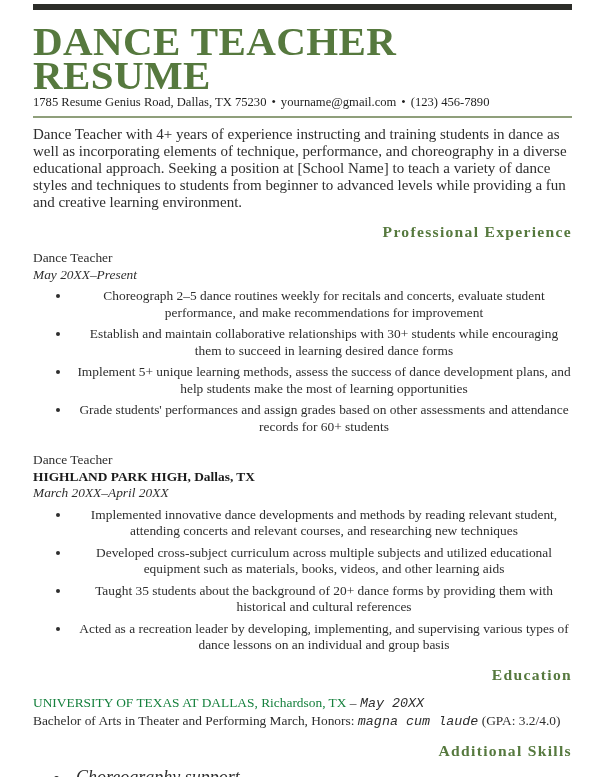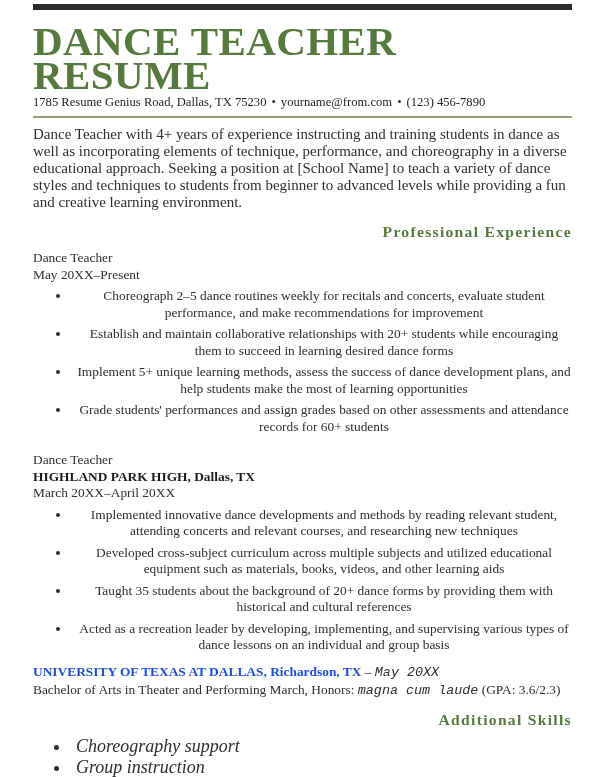--- a/index.html
+++ b/index.html
@@ -41,38 +41,38 @@
     font-size: 15.6px; line-height: 20px;
     font-weight: 700;
     color: #56793e;
     letter-spacing: 1.3px;
     text-align: right;
   }
 
   .job-head { margin: 8px 0 0; font-size: 13.4px; line-height: 16.5px; }
   .job-head .job-title { display: block; }
   .job-head .employer { display: block; font-weight: 700; color: #1c1c1c; }
-  .job-head .dates { display: block; }
+  .job-head .dates { display: block; font-style: italic; }
 
   ul.bullets {
     margin: 5px 0 0;
     padding-left: 38px;
     list-style: disc;
     text-align: center;
   }
   ul.bullets li {
     font-size: 13.4px; line-height: 16.5px;
     padding-left: 5px;
     margin-bottom: 5px;
   }
   .job-gap { margin-top: 17px; }
 
   .edu-line { margin: 9px 0 0; font-size: 13.4px; line-height: 17px; }
   .edu-line2 { margin: 0; font-size: 13.4px; line-height: 17px; }
-  .bold { font-weight: 700; color: #1d4ed8; }
+  .bold { font-weight: 400; color: #15803d; }
   .italic { font-style: italic; font-family: Liberation Mono, monospace; }
 
   ul.skills {
     margin: 9px 0 0;
     padding-left: 38px;
     list-style: disc;
   }
   ul.skills li {
     font-size: 18px; line-height: 15px;
     padding-left: 5px;
@@ -83,65 +83,66 @@
 </head>
 <body>
 
 <div class="page">
 
   <div class="top-bar"></div>
 
   <header>
     <h1 class="title">DANCE TEACHER RESUME</h1>
     <p class="contact">
-      <span>1785 Resume Genius Road, Dallas, TX 75230</span><span class="sep">•</span><span>yourname@from.com</span><span class="sep">•</span><span>(123) 456-7890</span>
+      <span>1785 Resume Genius Road, Dallas, TX 75230</span><span class="sep">•</span><span>yourname@gmail.com</span><span class="sep">•</span><span>(123) 456-7890</span>
     </p>
   </header>
 
   <hr class="divider">
 
   <p class="summary">Dance Teacher with 4+ years of experience instructing and training students in dance as well as incorporating elements of technique, performance, and choreography in a diverse educational approach. Seeking a position at [School Name] to teach a variety of dance styles and techniques to students from beginner to advanced levels while providing a fun and creative learning environment.</p>
 
   <section>
     <h2 class="section-heading">Professional Experience</h2>
 
     <div class="job-head">
       <span class="job-title">Dance Teacher</span>
       <span class="dates">May 20XX–Present</span>
     </div>
     <ul class="bullets">
       <li>Choreograph 2–5 dance routines weekly for recitals and concerts, evaluate student performance, and make recommendations for improvement</li>
-      <li>Establish and maintain collaborative relationships with 20+ students while encouraging them to succeed in learning desired dance forms</li>
+      <li>Establish and maintain collaborative relationships with 30+ students while encouraging them to succeed in learning desired dance forms</li>
       <li>Implement 5+ unique learning methods, assess the success of dance development plans, and help students make the most of learning opportunities</li>
       <li>Grade students' performances and assign grades based on other assessments and attendance records for 60+ students</li>
     </ul>
 
     <div class="job-head job-gap">
       <span class="job-title">Dance Teacher</span>
       <span class="employer">HIGHLAND PARK HIGH, Dallas, TX</span>
       <span class="dates">March 20XX–April 20XX</span>
     </div>
     <ul class="bullets">
       <li>Implemented innovative dance developments and methods by reading relevant student, attending concerts and relevant courses, and researching new techniques</li>
       <li>Developed cross-subject curriculum across multiple subjects and utilized educational equipment such as materials, books, videos, and other learning aids</li>
       <li>Taught 35 students about the background of 20+ dance forms by providing them with historical and cultural references</li>
       <li>Acted as a recreation leader by developing, implementing, and supervising various types of dance lessons on an individual and group basis</li>
     </ul>
   </section>
 
   <section>
+    <h2 class="section-heading">Education</h2>
     <p class="edu-line">
       <span class="bold">UNIVERSITY OF TEXAS AT DALLAS, Richardson, TX</span>
       <span>–</span>
       <span class="italic">May 20XX</span>
     </p>
     <p class="edu-line2">
       <span>Bachelor of Arts in Theater and Performing March, Honors:</span>
       <span class="italic">magna cum laude</span>
-      <span>(GPA: 3.6/2.3)</span>
+      <span>(GPA: 3.2/4.0)</span>
     </p>
   </section>
 
   <section>
     <h2 class="section-heading">Additional Skills</h2>
     <ul class="skills">
       <li>Choreography support</li>
       <li>Group instruction</li>
       <li>Student engagement</li>
 

